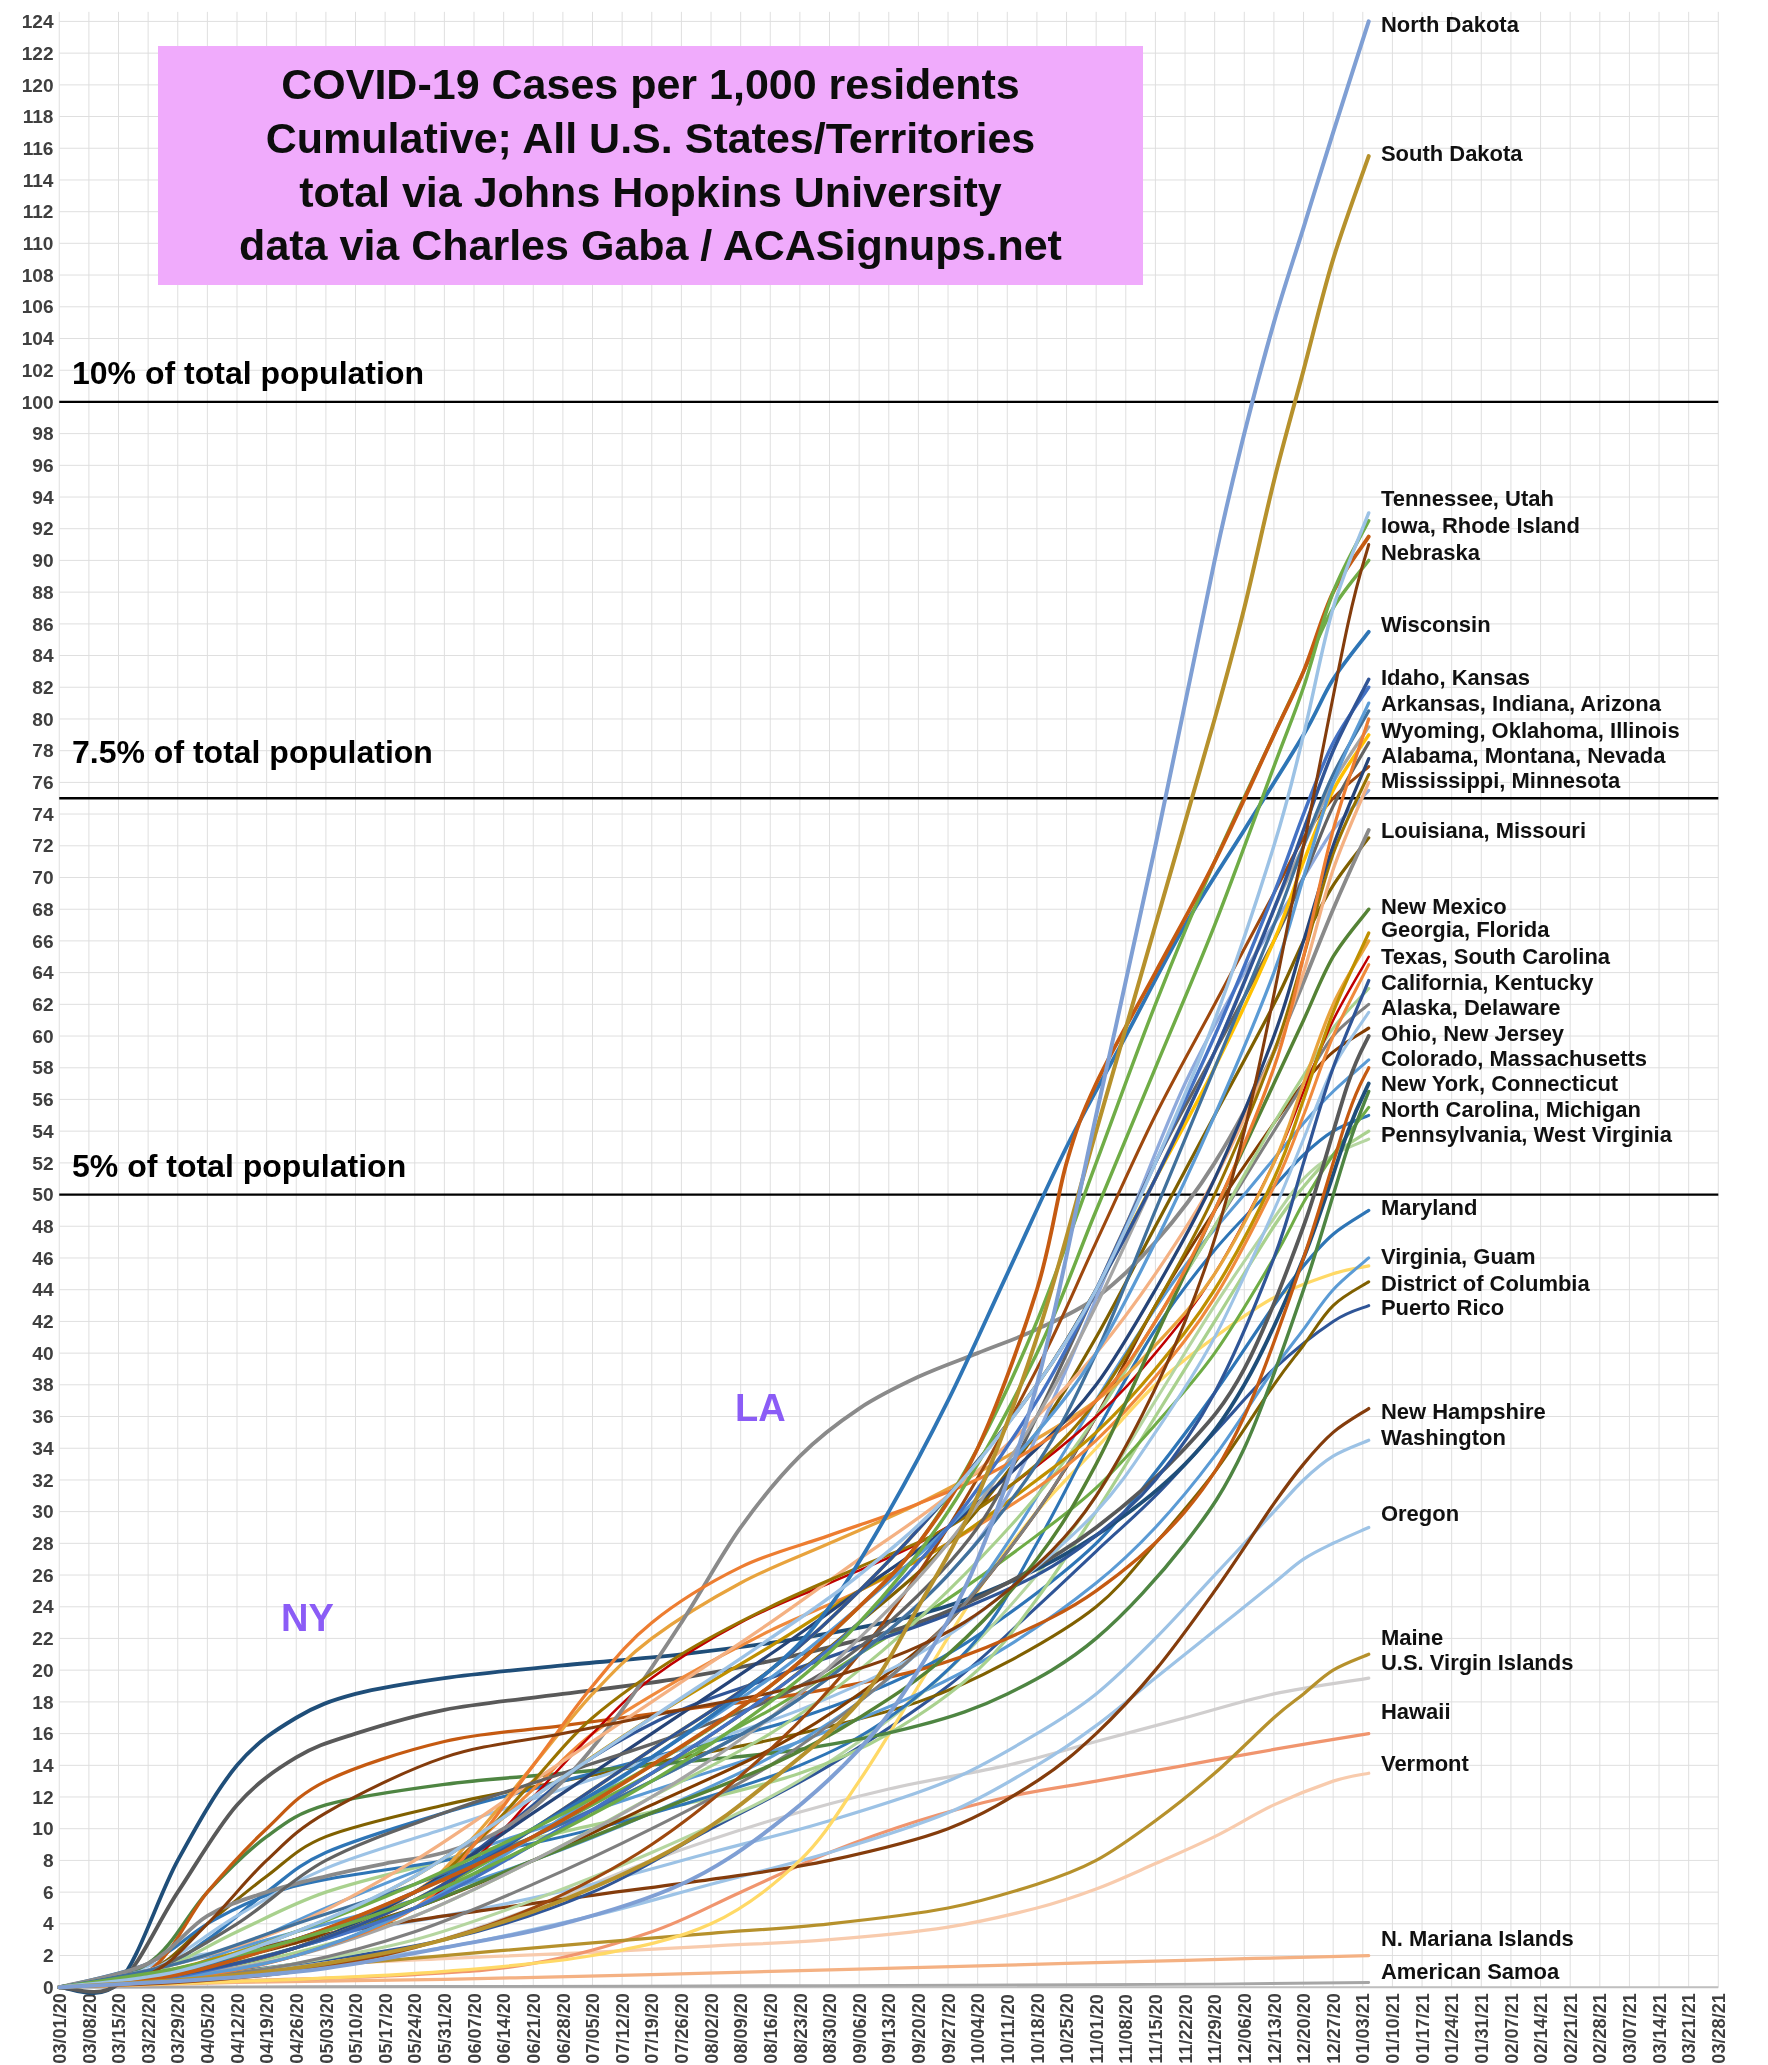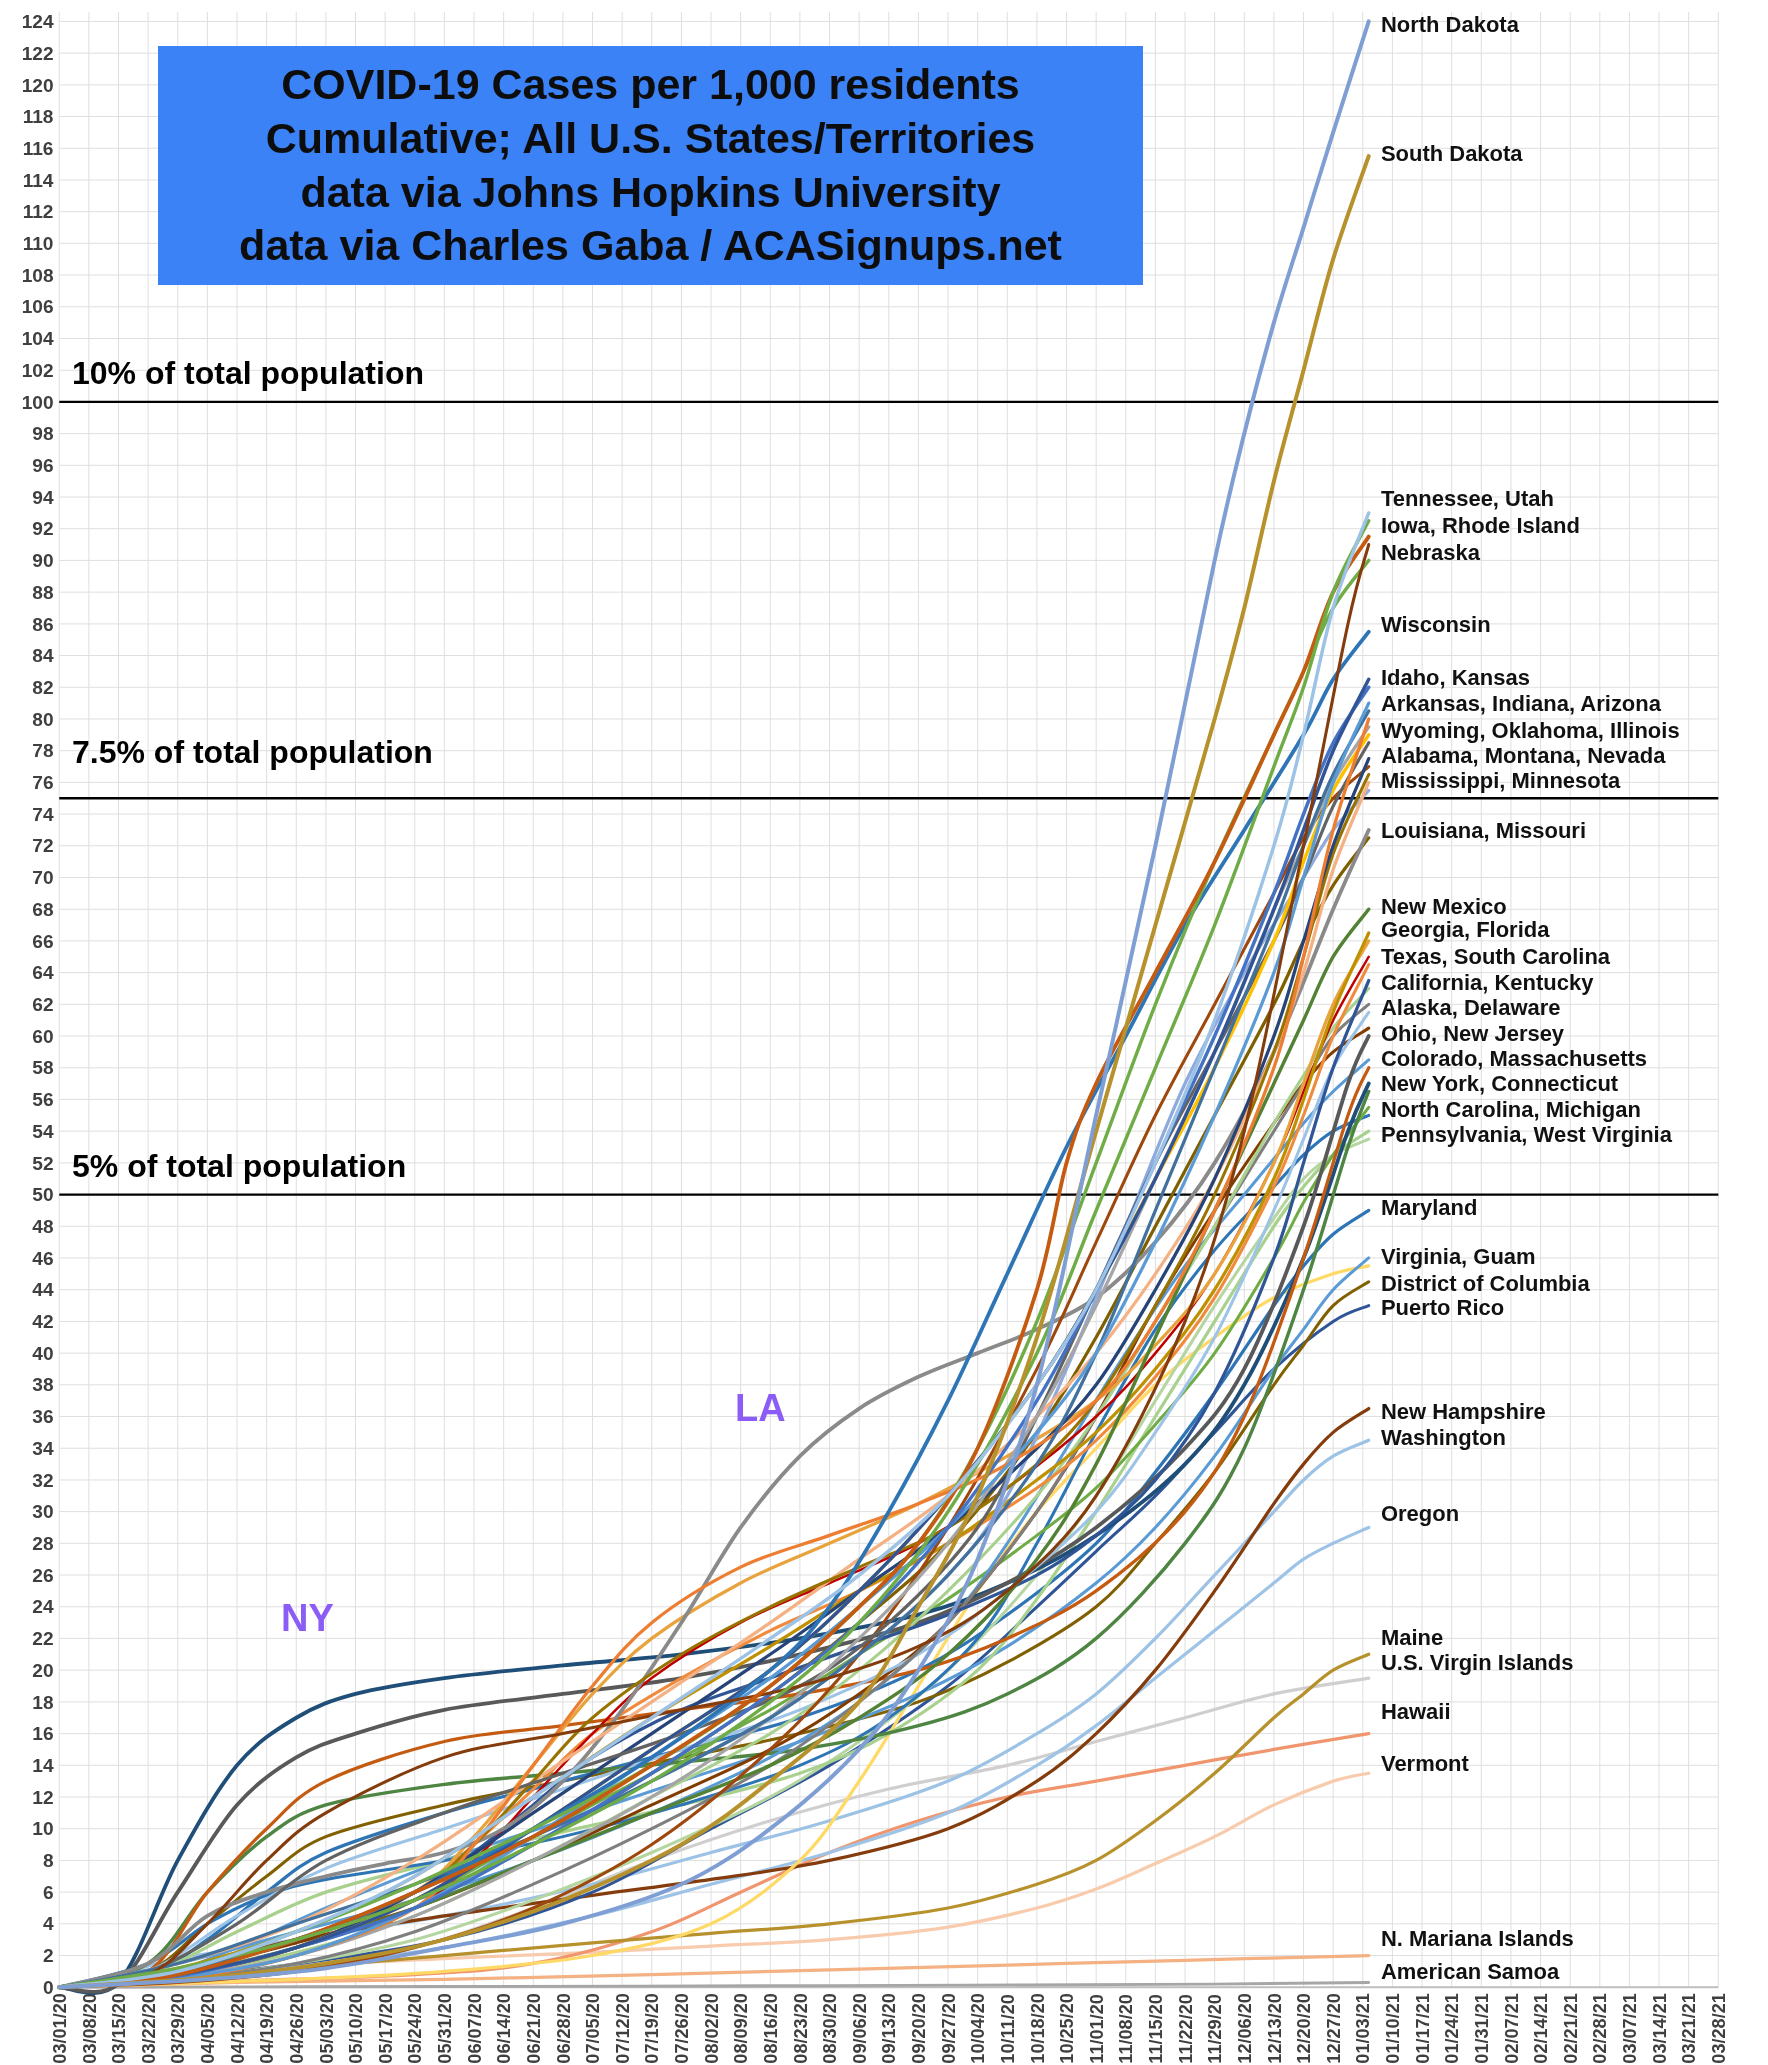--- a/index.html
+++ b/index.html
@@ -1,19 +1,19 @@
 <!DOCTYPE html>
 <html><head>
 <meta charset="utf-8">
 <style>
   html,body{margin:0;padding:0;background:#fff;}
   #stage{position:relative;width:1768px;height:2066px;background:#ffffff;overflow:hidden;
          font-family:"Liberation Sans", sans-serif;}
   #chart-svg{position:absolute;left:0;top:0;}
-  #title-block{position:absolute;left:158px;top:46px;width:985px;height:239px;background:#3b82f6;
+  #title-block{position:absolute;left:158px;top:46px;width:985px;height:239px;background:#f0abfc;
     display:flex;flex-direction:column;justify-content:center;align-items:center;z-index:5;}
   #title-block div{font-weight:bold;font-size:43px;line-height:1.25;color:#0d0d0d;text-align:center;white-space:nowrap;}
   .annot{position:absolute;font-weight:bold;font-size:38px;color:#8b5cf6;z-index:4;}
   #annot-ny{left:282px;top:1618px;}
   #annot-la{left:736px;top:1403px;}
   .ref-label{position:absolute;left:72px;font-weight:bold;font-size:32px;color:#000;z-index:3;white-space:nowrap;}
   #ref-0{top:355px;}
   #ref-1{top:751px;}
   #ref-2{top:1147px;}
 </style>
@@ -355,21 +355,21 @@
       <text x="1445" y="1746.9" font-size="23" font-weight="bold" fill="#111">U.S. Virgin Islands</text>
       <text x="1445" y="1798.4" font-size="23" font-weight="bold" fill="#111">Hawaii</text>
       <text x="1445" y="1853.1" font-size="23" font-weight="bold" fill="#111">Vermont</text>
       <text x="1445" y="2035.6" font-size="23" font-weight="bold" fill="#111">N. Mariana Islands</text>
       <text x="1445" y="2070.4" font-size="23" font-weight="bold" fill="#111">American Samoa</text>
     </svg>
 
   <div id="title-block">
     <div>COVID-19 Cases per 1,000 residents</div>
     <div>Cumulative; All U.S. States/Territories</div>
-    <div>data via Johns Hopkins University</div>
+    <div>total via Johns Hopkins University</div>
     <div>data via Charles Gaba / ACASignups.net</div>
   </div>
 
   <div class="ref-label" id="ref-0" style="top: 355px;">10% of total population</div>
   <div class="ref-label" id="ref-1" style="top: 734px;">7.5% of total population</div>
   <div class="ref-label" id="ref-2" style="top: 1148px;">5% of total population</div>
 
   <div class="annot" id="annot-ny" style="left: 281px; top: 1597px;">NY</div>
   <div class="annot" id="annot-la" style="left: 735px; top: 1387px;">LA</div>
 </div>

